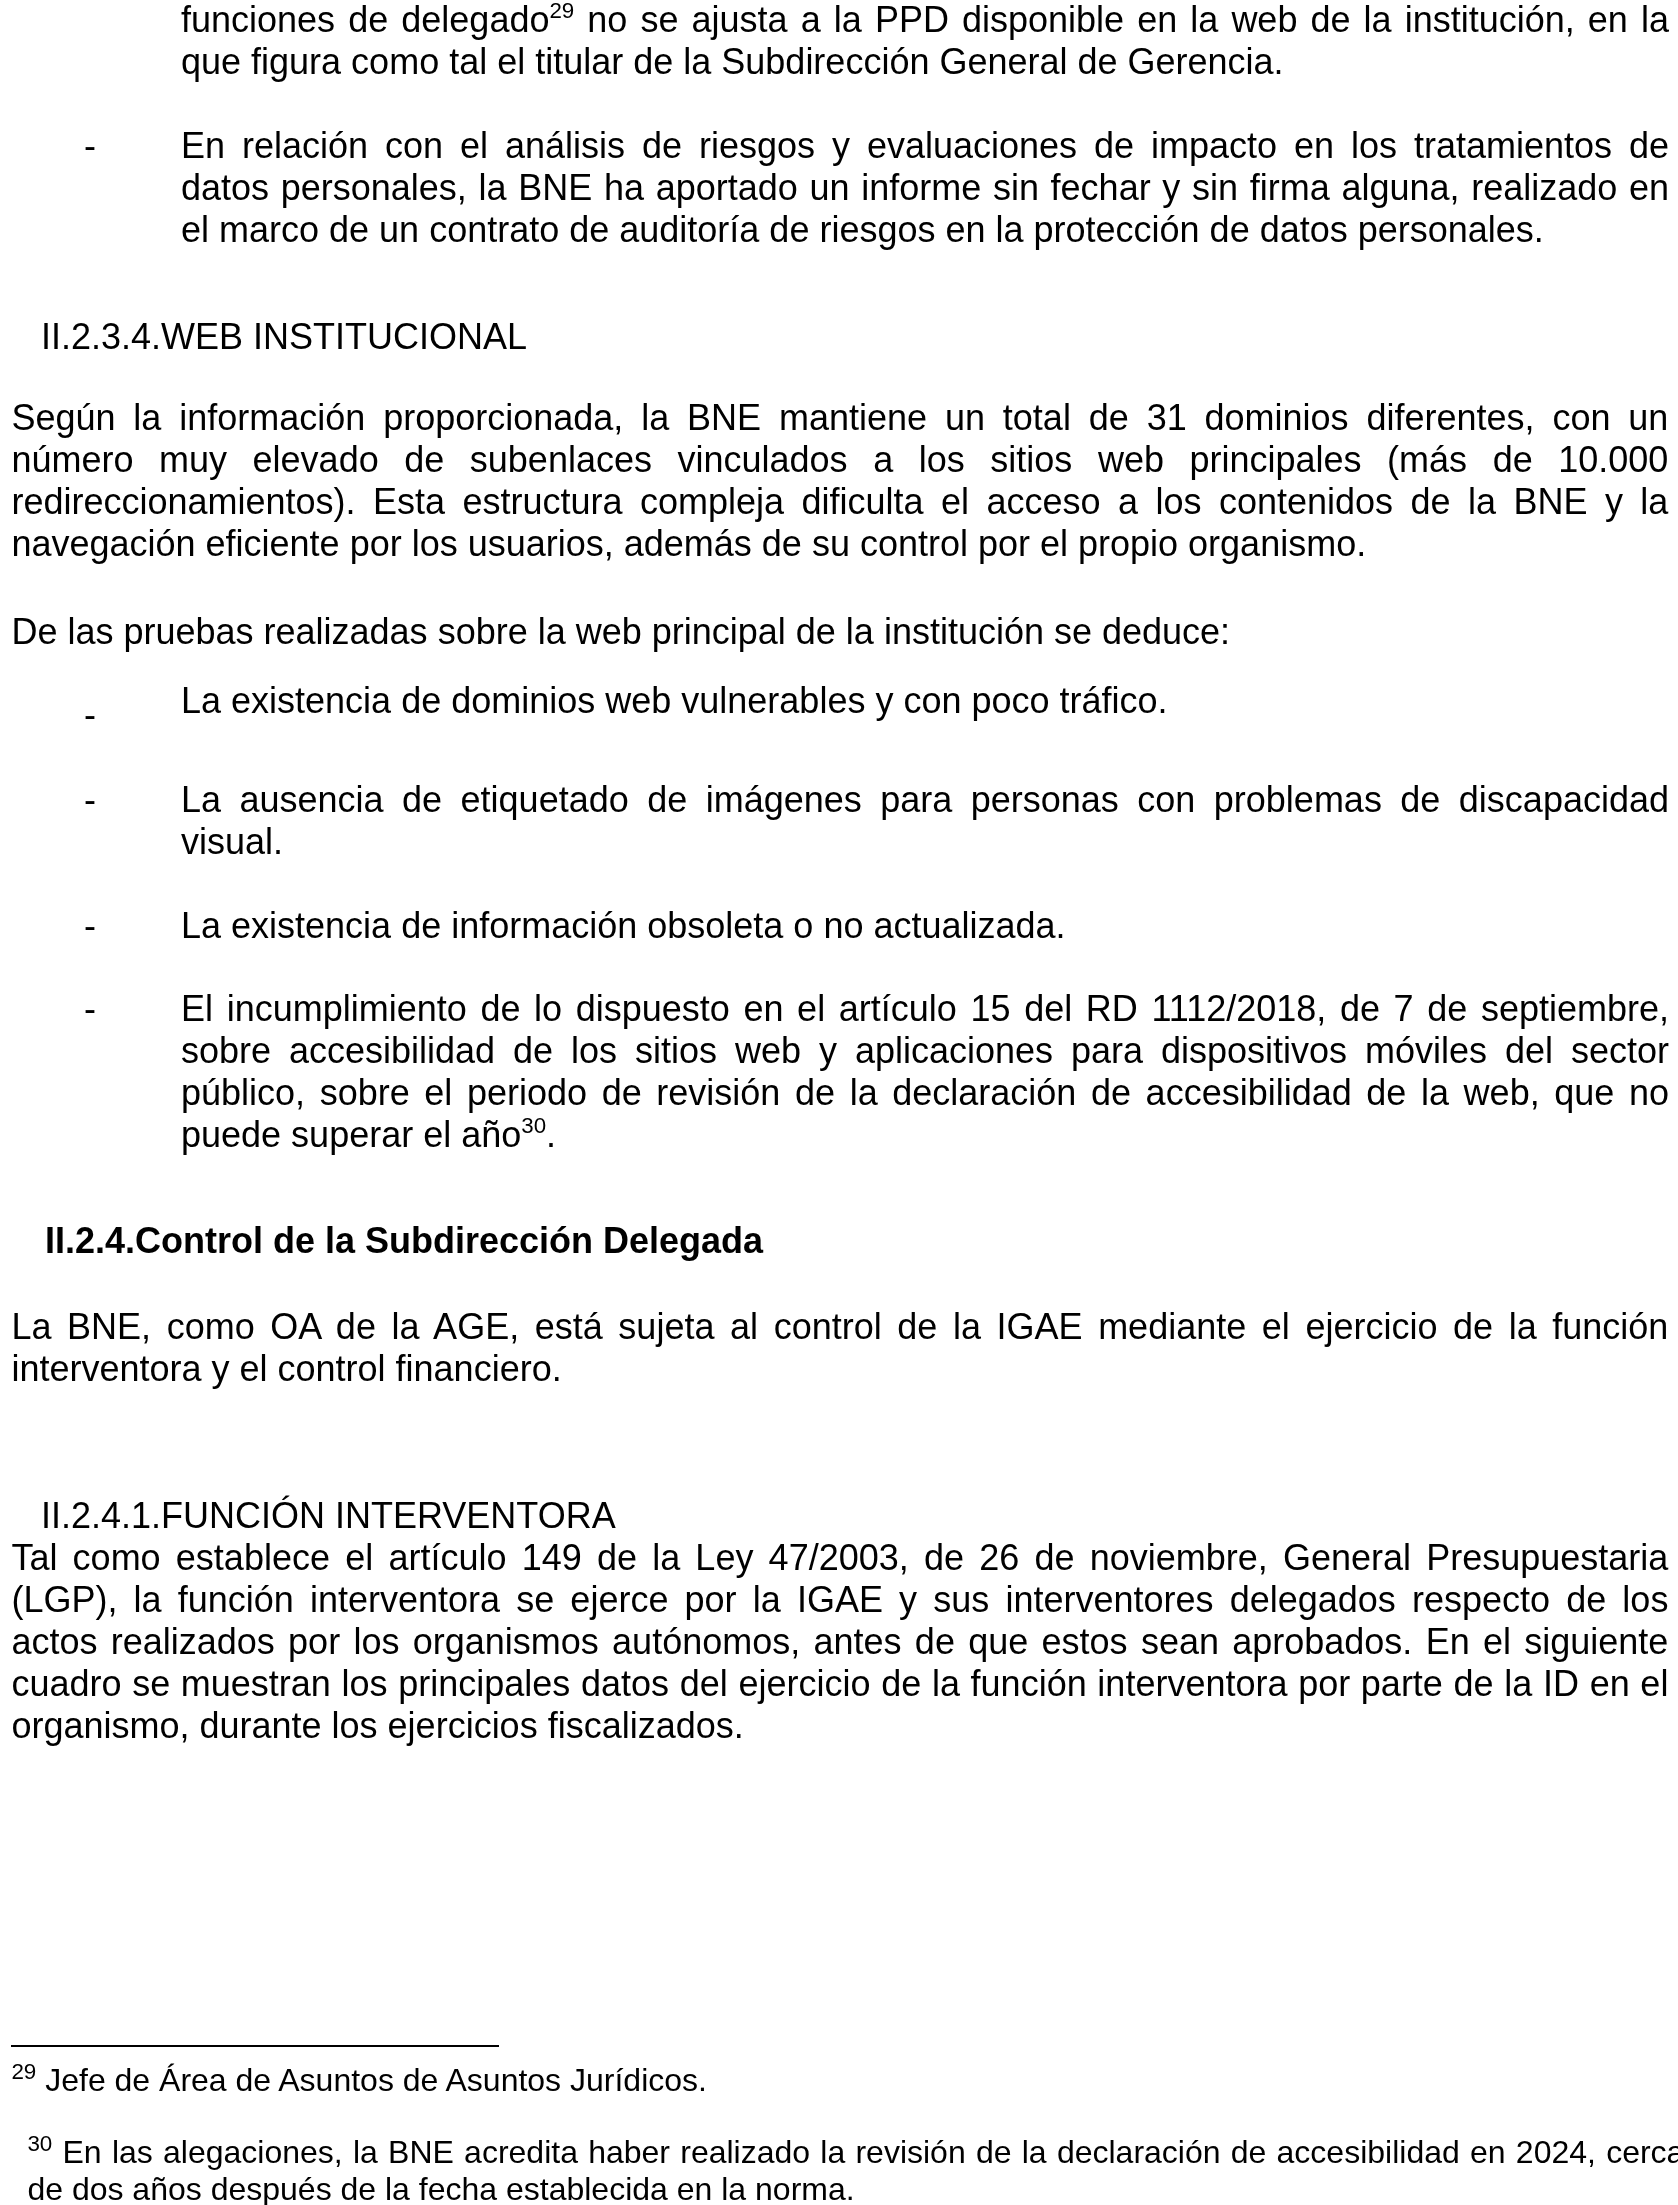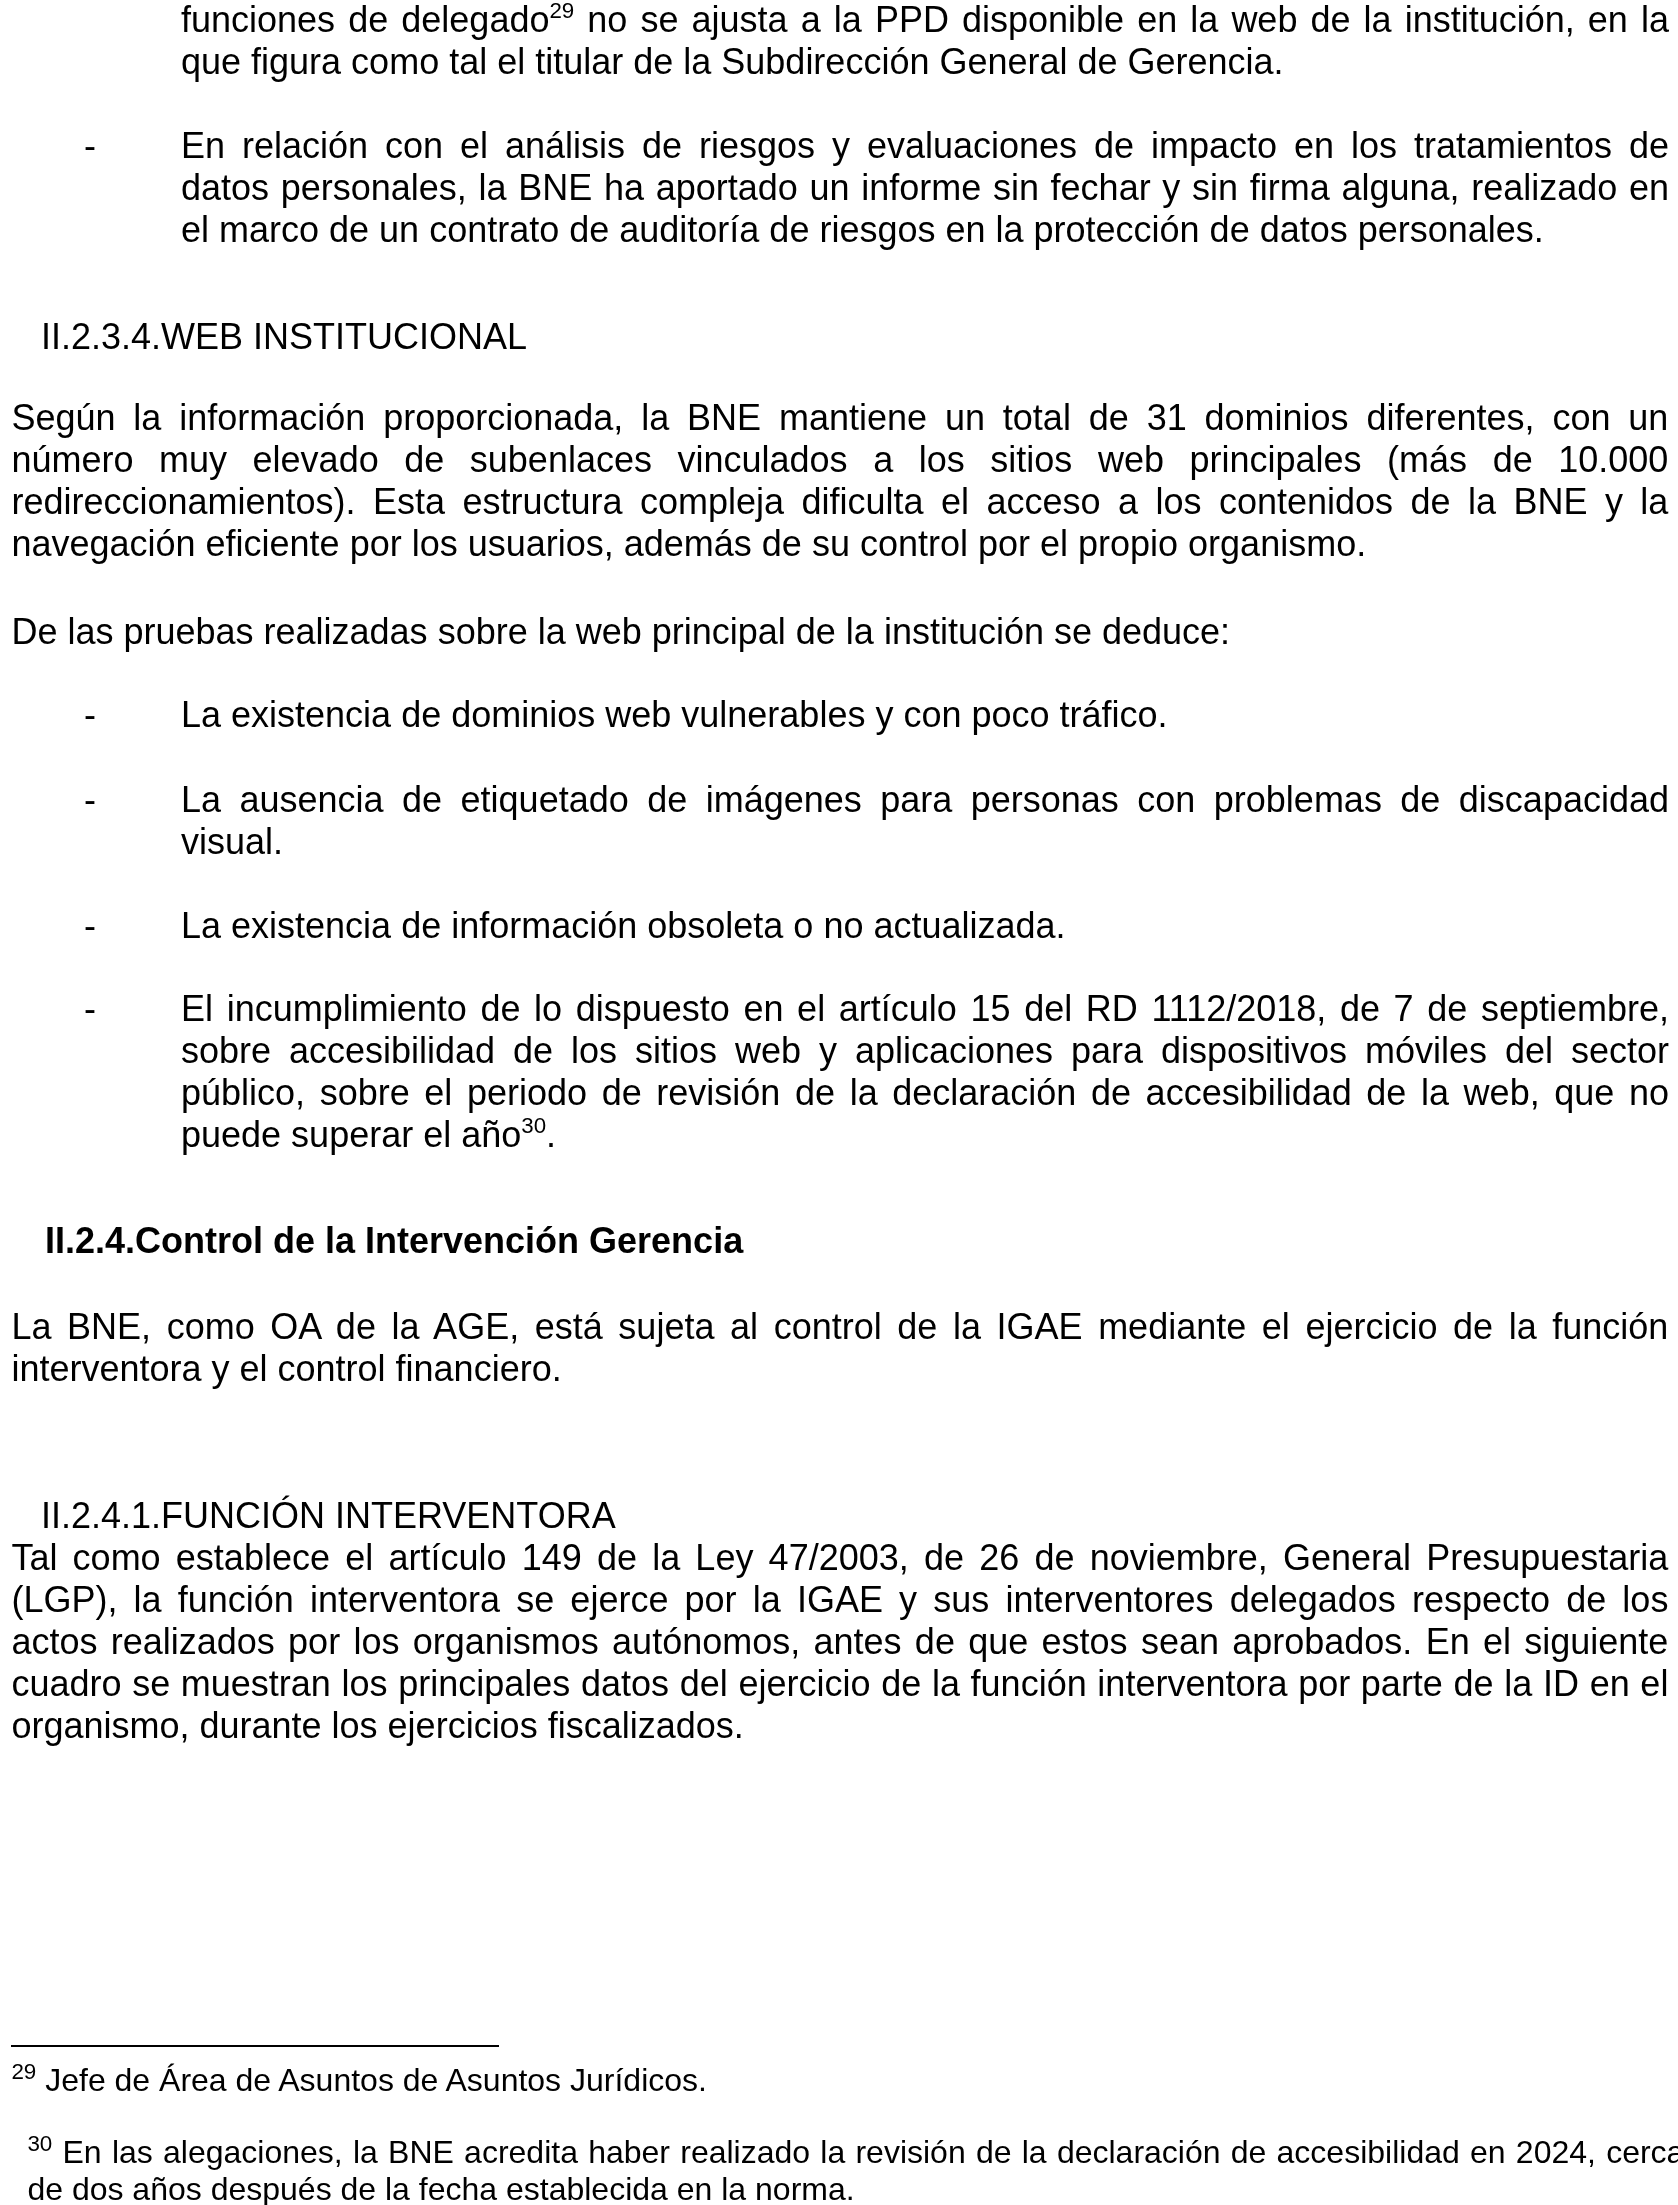--- a/index.html
+++ b/index.html
@@ -30,33 +30,33 @@
 
 <div class="heading" style="top:316px;">
   <span class="num" style="width:149px;">II.2.3.4.</span><span>WEB INSTITUCIONAL</span>
 </div>
 
 <p class="blk just full" style="top:397px;">Según la información proporcionada, la BNE mantiene un total de 31 dominios diferentes, con un número muy elevado de subenlaces vinculados a los sitios web principales (más de 10.000 redireccionamientos). Esta estructura compleja dificulta el acceso a los contenidos de la BNE y la navegación eficiente por los usuarios, además de su control por el propio organismo.</p>
 
 <p class="blk full" style="top:611px;">De las pruebas realizadas sobre la web principal de la institución se deduce:</p>
 
 <span class="dash" style="top:694px;">-</span>
-<p class="blk just ind" style="top:694px;">La existencia de dominios web vulnerables y con poco tráfico.</p>
+<p class="blk just ind" style="top:680px;">La existencia de dominios web vulnerables y con poco tráfico.</p>
 
 <span class="dash" style="top:779px;">-</span>
 <p class="blk just ind" style="top:779px;">La ausencia de etiquetado de imágenes para personas con problemas de discapacidad visual.</p>
 
 <span class="dash" style="top:905px;">-</span>
 <p class="blk just ind" style="top:905px;">La existencia de información obsoleta o no actualizada.</p>
 
 <span class="dash" style="top:988px;">-</span>
 <p class="blk just ind" style="top:988px;"><span>El incumplimiento de lo dispuesto en el artículo 15 del RD 1112/2018, de 7 de septiembre, sobre accesibilidad de los sitios web y aplicaciones para dispositivos móviles del sector público, sobre el periodo de revisión de la declaración de accesibilidad de la web, que no puede superar el año</span><sup>30</sup><span>.</span></p>
 
 <div class="heading bold" style="top:1220px;">
-  <span class="num" style="width:123px;">II.2.4.</span><span>Control de la Intervención Gerencia</span>
+  <span class="num" style="width:123px;">II.2.4.</span><span>Control de la Subdirección Delegada</span>
 </div>
 
 <p class="blk just full" style="top:1306px;">La BNE, como OA de la AGE, está sujeta al control de la IGAE mediante el ejercicio de la función interventora y el control financiero.</p>
 
 <div class="heading" style="top:1452px;margin-top:43px;">
   <span class="num" style="width:149px;">II.2.4.1.</span><span>FUNCIÓN INTERVENTORA</span>
 </div>
 
 <p class="blk just full" style="top:1537px;">Tal como establece el artículo 149 de la Ley 47/2003, de 26 de noviembre, General Presupuestaria (LGP), la función interventora se ejerce por la IGAE y sus interventores delegados respecto de los actos realizados por los organismos autónomos, antes de que estos sean aprobados. En el siguiente cuadro se muestran los principales datos del ejercicio de la función interventora por parte de la ID en el organismo, durante los ejercicios fiscalizados.</p>
 

